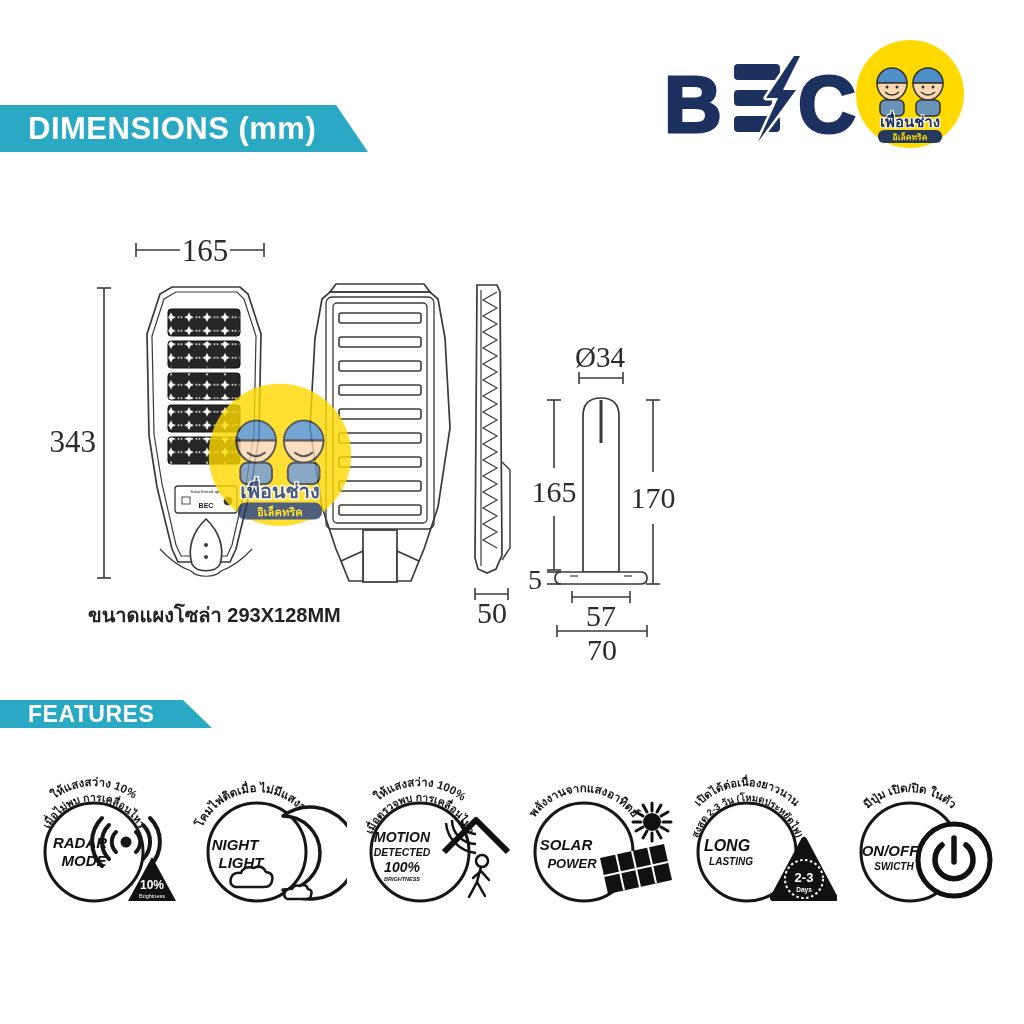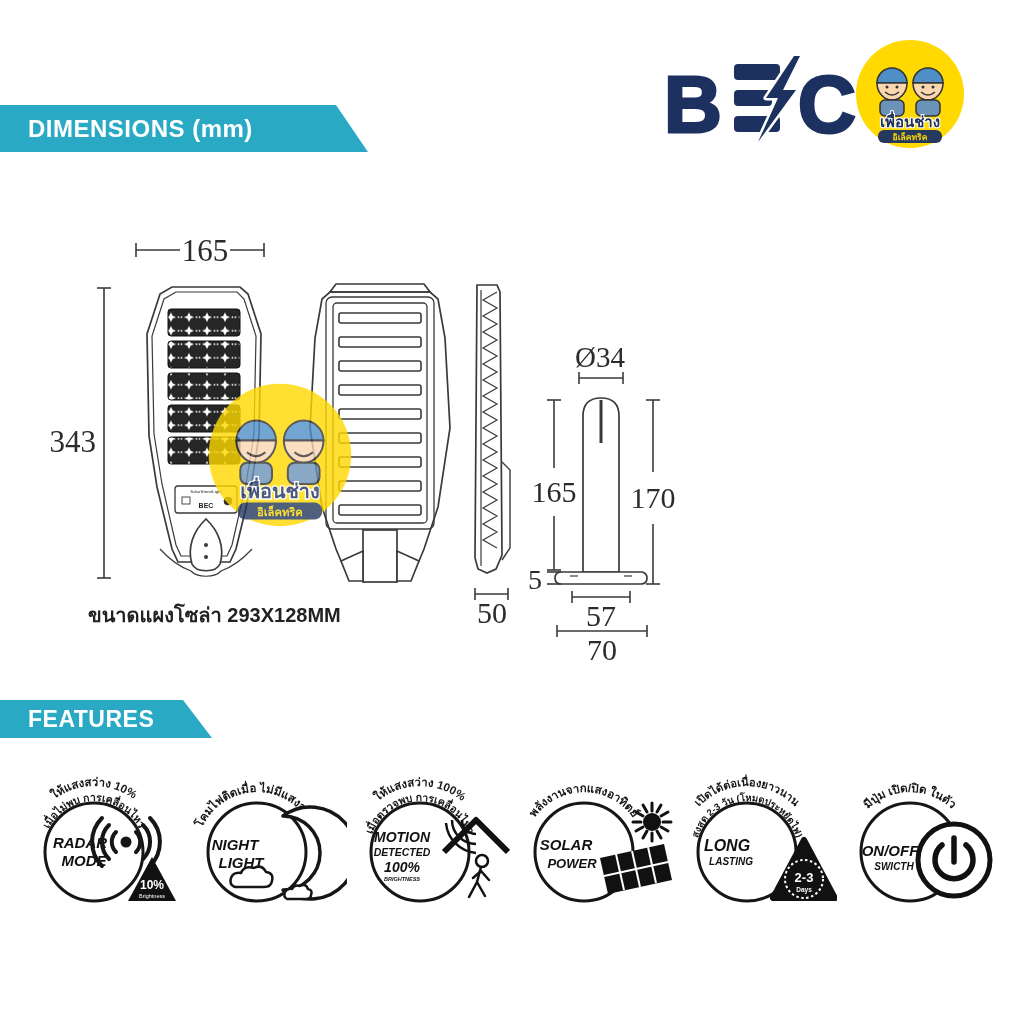--- a/index.html
+++ b/index.html
@@ -1,22 +1,22 @@
 <!DOCTYPE html>
 <html><head>
 <meta charset="utf-8">
 <style>
   html,body{margin:0;padding:0;background:#ffffff;}
   .page{position:relative;width:1024px;height:1024px;background:#fff;overflow:hidden;
         font-family:"Liberation Sans",sans-serif;}
   .banner{position:absolute;left:0;background:#2aa9c4;color:#fff;font-weight:bold;
           display:flex;align-items:center;}
-  #dim-banner{top:105px;width:380px;height:47px;font-size:24px;padding-left:28px;
+  #dim-banner{top:105px;width:380px;height:47px;font-size:31px;padding-left:28px;
           letter-spacing:.5px;clip-path:polygon(0 0,336px 0,368px 100%,0 100%);}
-  #feat-banner{top:700px;width:230px;height:38px;font-size:23px;padding-left:28px;
+  #feat-banner{top:700px;width:230px;height:28px;font-size:23px;padding-left:28px;
           letter-spacing:.5px;clip-path:polygon(0 0,183px 0,212px 100%,0 100%);}
   .features-row{position:absolute;left:24px;top:760px;width:976px;display:flex;
           justify-content:space-between;}
   .dimnum{font-family:"Liberation Serif",serif;fill:#2b2b2b;}
   .thaiarc{font-family:"Liberation Sans",sans-serif;font-weight:bold;fill:#161616;}
   .ftitle{font-family:"Liberation Sans",sans-serif;font-weight:bold;font-style:italic;fill:#111;}
   svg{display:block;}
 </style>
 </head>
 <body>

